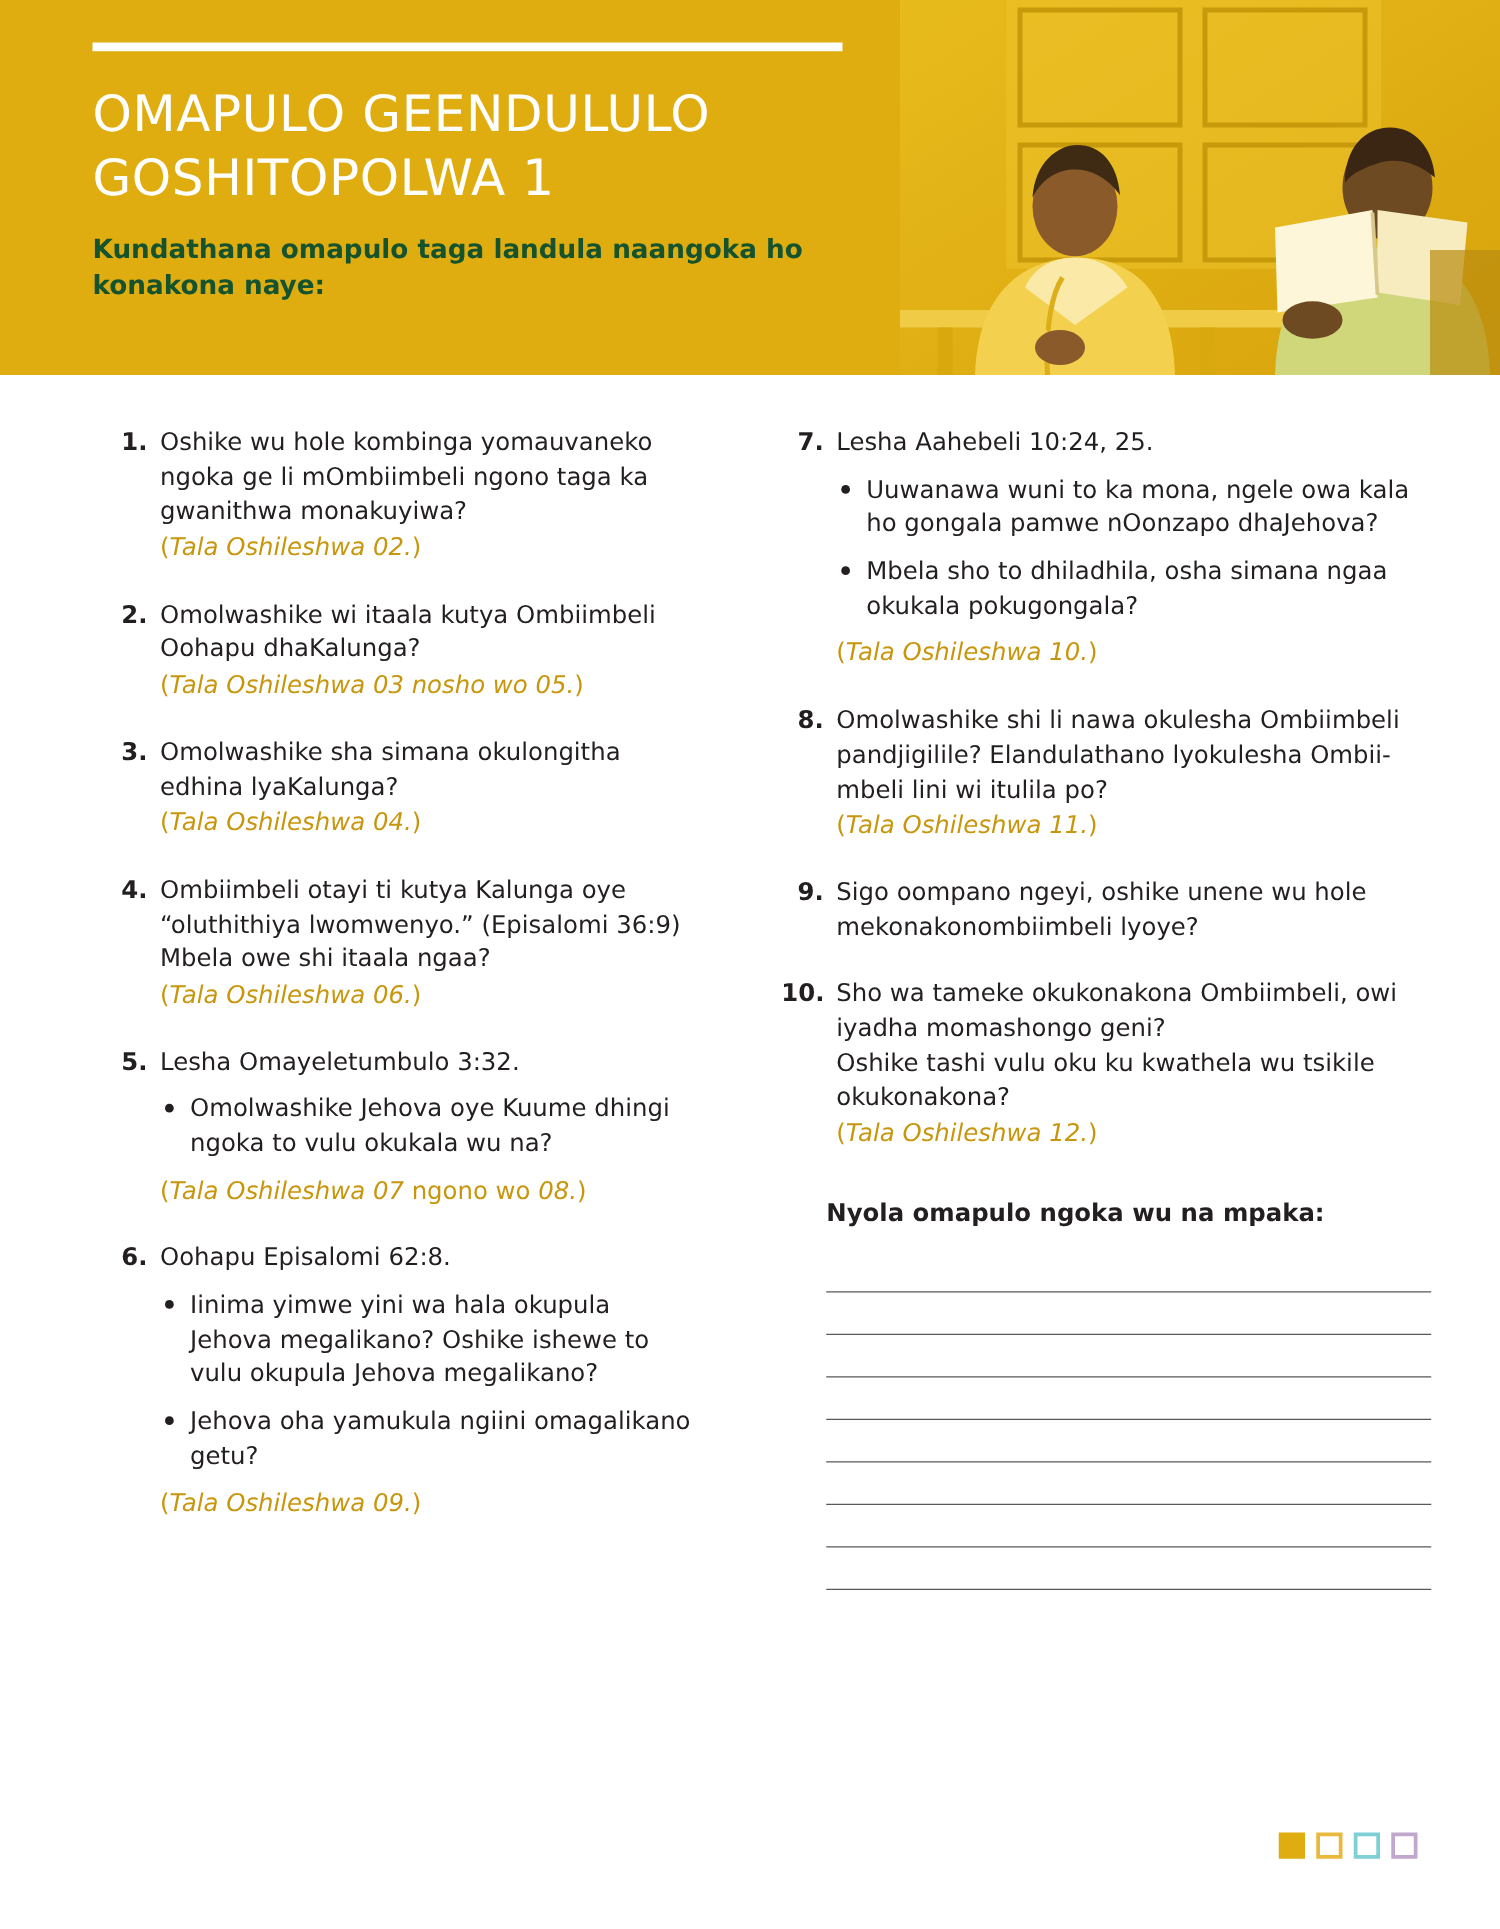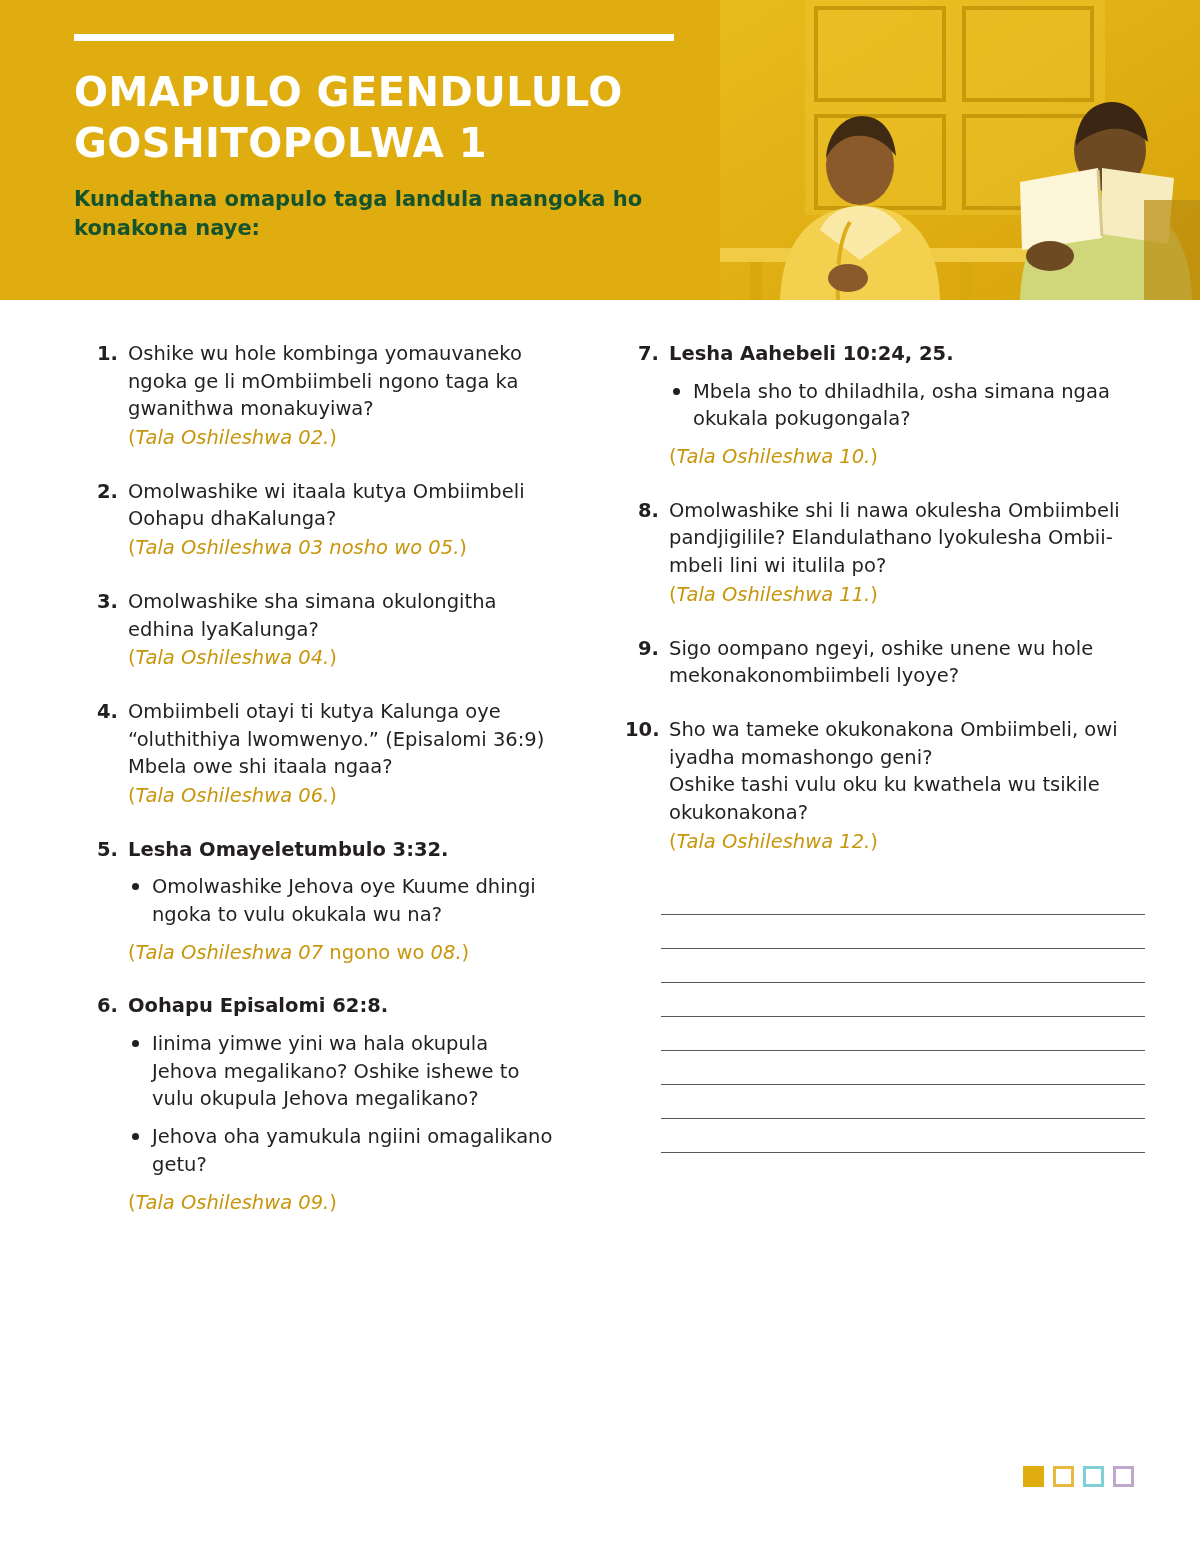--- a/index.html
+++ b/index.html
@@ -40,21 +40,21 @@
   }
   .rule {
     width: 600px;
     height: 7px;
     background: #ffffff;
     margin-top: 34px;
   }
   .title {
     color: #ffffff;
     font-size: 40px;
-    font-weight: bold;
+    font-weight: normal;
     letter-spacing: 0.5px;
     line-height: 1.28;
     margin-top: 26px;
     text-transform: uppercase;
   }
   .subtitle {
     color: #14532d;
     font-size: 21px;
     font-weight: bold;
     line-height: 1.35;
@@ -94,21 +94,21 @@
     flex: 0 0 34px;
     text-align: right;
     font-weight: bold;
     padding-right: 10px;
     box-sizing: content-box;
   }
   .qbody {
     flex: 1;
   }
   .qbody .lead {
-    font-weight: bold;
+    font-weight: normal;
   }
   .ref {
     color: #c8960c;
     display: block;
     margin-top: 1px;
   }
   .ref i {
   }
   .bullets {
     list-style: none;
@@ -283,20 +283,21 @@
 
   </div>
 
   <div class="col col-right">
 
     <div class="qitem">
       <div class="qnum">7.</div>
       <div class="qbody">
         <span class="lead">Lesha Aahebeli 10:24, 25.</span>
         <ul class="bullets">
+          <li>Uuwanawa wuni to ka mona, ngele owa kala ho gongala pamwe nOonzapo dhaJehova?</li>
           <li>Mbela sho to dhiladhila, osha simana ngaa okukala pokugongala?</li>
         </ul>
         <span class="ref"><span>(</span><i>Tala Oshileshwa 10.</i><span>)</span></span>
       </div>
     </div>
 
     <div class="qitem">
       <div class="qnum">8.</div>
       <div class="qbody">
         <span>Omolwashike shi li nawa okulesha Ombiimbeli pandjigilile? Elandulathano lyokulesha Ombii-mbeli lini wi itulila po?</span>
@@ -313,20 +314,21 @@
 
     <div class="qitem">
       <div class="qnum">10.</div>
       <div class="qbody">
         <span style="white-space:pre-line">Sho wa tameke okukonakona Ombiimbeli, owi iyadha momashongo geni?
 Oshike tashi vulu oku ku kwathela wu tsikile okukonakona?</span>
         <span class="ref"><span>(</span><i>Tala Oshileshwa 12.</i><span>)</span></span>
       </div>
     </div>
 
+    <div class="write-heading">Nyola omapulo ngoka wu na mpaka:</div>
     <div class="lines">
       <div class="line"></div>
       <div class="line"></div>
       <div class="line"></div>
       <div class="line"></div>
       <div class="line"></div>
       <div class="line"></div>
       <div class="line"></div>
       <div class="line"></div>
     </div>

